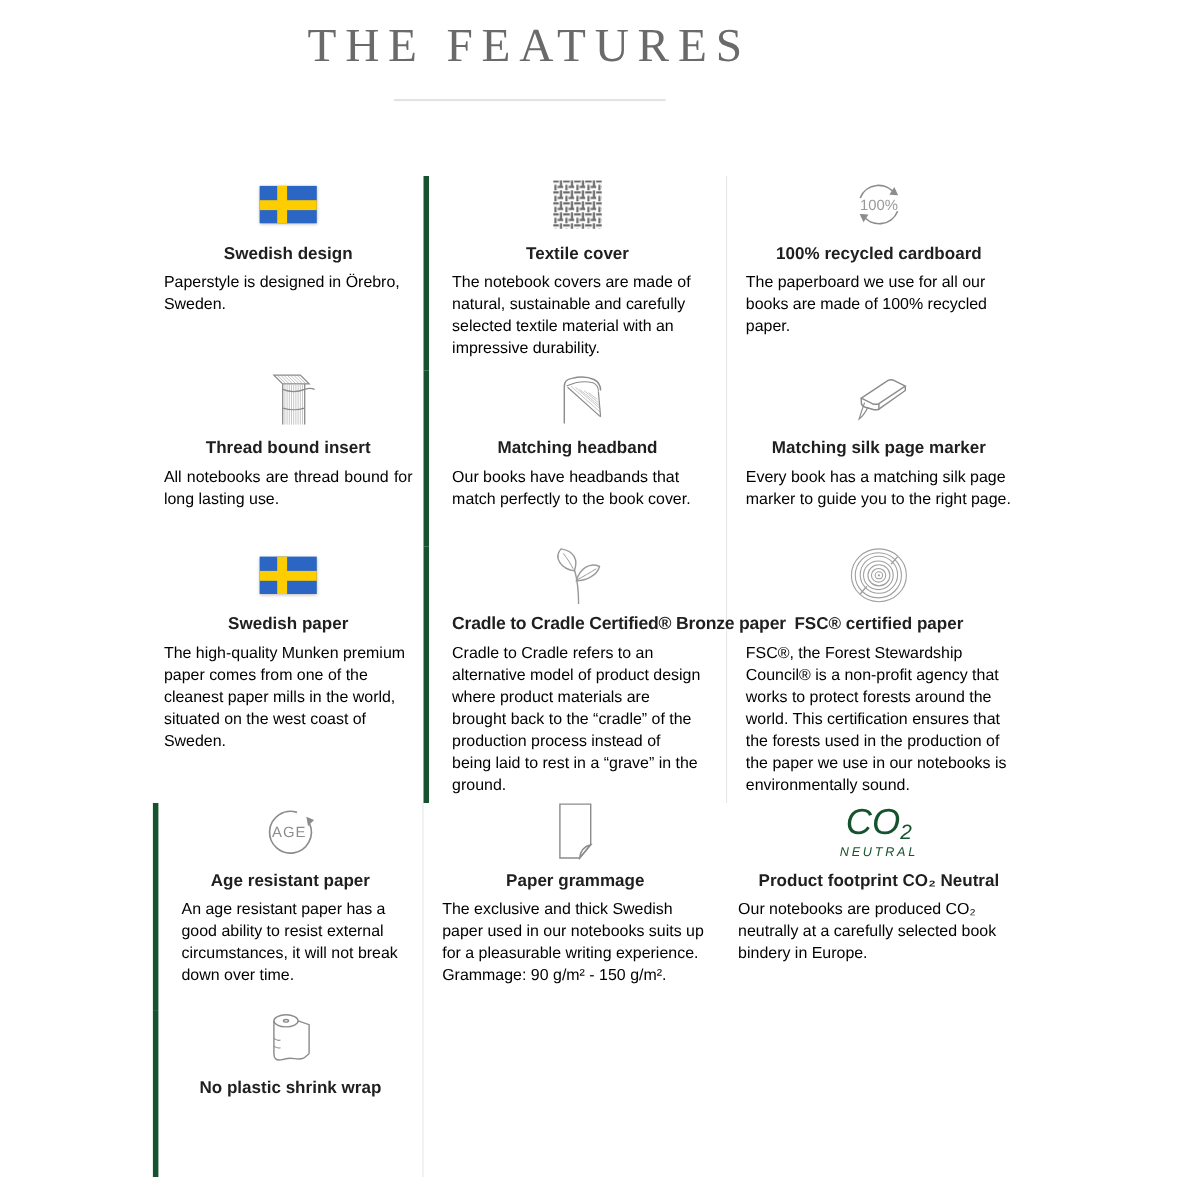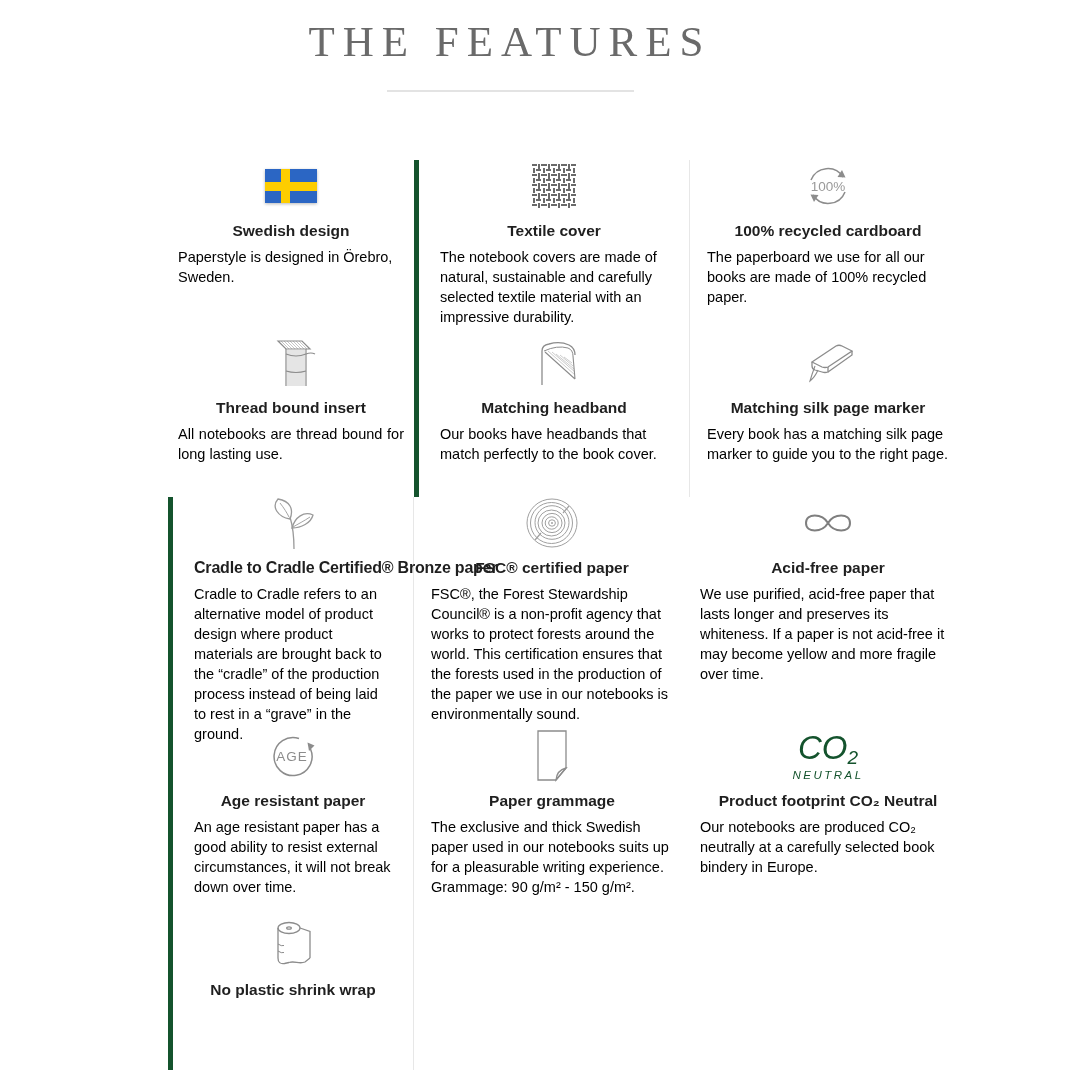--- a/index.html
+++ b/index.html
@@ -1,17 +1,17 @@
 <!DOCTYPE html>
 <html><head>
 <meta charset="utf-8">
 <style>
   html,body{margin:0;padding:0;background:#ffffff;}
   body{font-family:"Liberation Sans", sans-serif;}
-  .page{position:relative;width:988px;height:1080px;background:#ffffff;overflow:hidden;margin-left:29px;}
+  .page{position:relative;width:988px;height:1080px;background:#ffffff;overflow:hidden;}
 
   
   .header{position:absolute;top:0;left:0;width:100%;padding-top:20px;text-align:center;}
   .header h1{
     margin:0;position:relative;left:-13px;
     font-family:"Liberation Serif", "DejaVu Serif", serif;
     font-weight:400;font-size:43px;line-height:1;
     letter-spacing:8px;color:#6a6a6a;
   }
   .header-divider{
@@ -127,20 +127,30 @@
           <svg width="60" height="54" viewBox="0 0 60 54" fill="none" stroke="#8c8c8c" stroke-width="1.3">
             <path d="M14 26 L38 10 Q41 8.5 44 10 L54 15 L30 31 Q27 32 24 31 Z"></path>
             <path d="M14 26 V30 Q14 33 17 34 L24 36 Q27 37 30 36 V31"></path>
             <path d="M54 15 V19 L30 36"></path>
             <path d="M17 30 Q14 38 12 45 Q17 41 20 34" stroke-width="1.1"></path>
           </svg>
         </div>
         <div class="f-title">Matching silk page marker</div>
         <div class="f-text">Every book has a matching silk page marker to guide you to the right page.</div>
       </div>
+      <div class="cell c0">
+        <div class="icon-area">
+          <div class="flag">
+            <div class="v"></div>
+            <div class="h"></div>
+          </div>
+        </div>
+        <div class="f-title">Swedish paper</div>
+        <div class="f-text">The high-quality Munken premium paper comes from one of the cleanest paper mills in the world, situated on the west coast of Sweden.</div>
+      </div>
       <div class="cell c1">
         <div class="icon-area">
           <svg width="50" height="56" viewBox="0 0 50 56" fill="none" stroke="#9a9a9a" stroke-width="1.3">
             <path d="M26 54 C26 42 25 32 22 22"></path>
             <path d="M22 24 C10 22 3 12 10 4 C22 6 26 14 22 24 Z"></path>
             <path d="M12 8 C16 13 19 18 21 22" stroke-width="0.9"></path>
             <path d="M24 33 C33 33 43 28 45 20 C36 16 27 22 24 33 Z"></path>
             <path d="M42 22 C36 26 30 29 25 32" stroke-width="0.9"></path>
           </svg>
         </div>
@@ -157,29 +167,20 @@
             <ellipse cx="29" cy="28" rx="10" ry="9.6"></ellipse>
             <ellipse cx="28.7" cy="28" rx="6.5" ry="6.2"></ellipse>
             <ellipse cx="29" cy="28" rx="3.4" ry="3.2"></ellipse>
             <circle cx="29" cy="28" r="1" fill="#a0a0a0" stroke="none"></circle>
             <path d="M46 11 L40 18 M12 45 L18 38" stroke-width="1.2"></path>
           </svg>
         </div>
         <div class="f-title">FSC® certified paper</div>
         <div class="f-text">FSC®, the Forest Stewardship Council® is a non-profit agency that works to protect forests around the world. This certification ensures that the forests used in the production of the paper we use in our notebooks is environmentally sound.</div>
       </div>
-      <div class="cell c0">
-        <div class="icon-area">
-          <svg width="64" height="36" viewBox="0 0 64 36" fill="none" stroke="#7f7f7f" stroke-width="2">
-            <path d="M32 18 C26 8 10 8 10 18 C10 28 26 28 32 18 C38 8 54 8 54 18 C54 28 38 28 32 18 Z"></path>
-          </svg>
-        </div>
-        <div class="f-title">Acid-free paper</div>
-        <div class="f-text">We use purified, acid-free paper that lasts longer and preserves its whiteness. If a paper is not acid-free it may become yellow and more fragile over time.</div>
-      </div>
       <div class="cell c1">
         <div class="icon-area">
           <svg width="58" height="56" viewBox="0 0 58 56" fill="none">
             <path d="M35 10.5 A19 19 0 1 0 46.5 21" stroke="#8c8c8c" stroke-width="1.5"></path>
             <path d="M43.5 14.5 L50.5 17.5 L45 23 Z" fill="#8c8c8c"></path>
             <text x="28" y="33" font-size="13.5" fill="#8c8c8c" text-anchor="middle" letter-spacing="1">AGE</text>
           </svg>
         </div>
         <div class="f-title">Age resistant paper</div>
         <div class="f-text">An age resistant paper has a good ability to resist external circumstances, it will not break down over time.</div>

